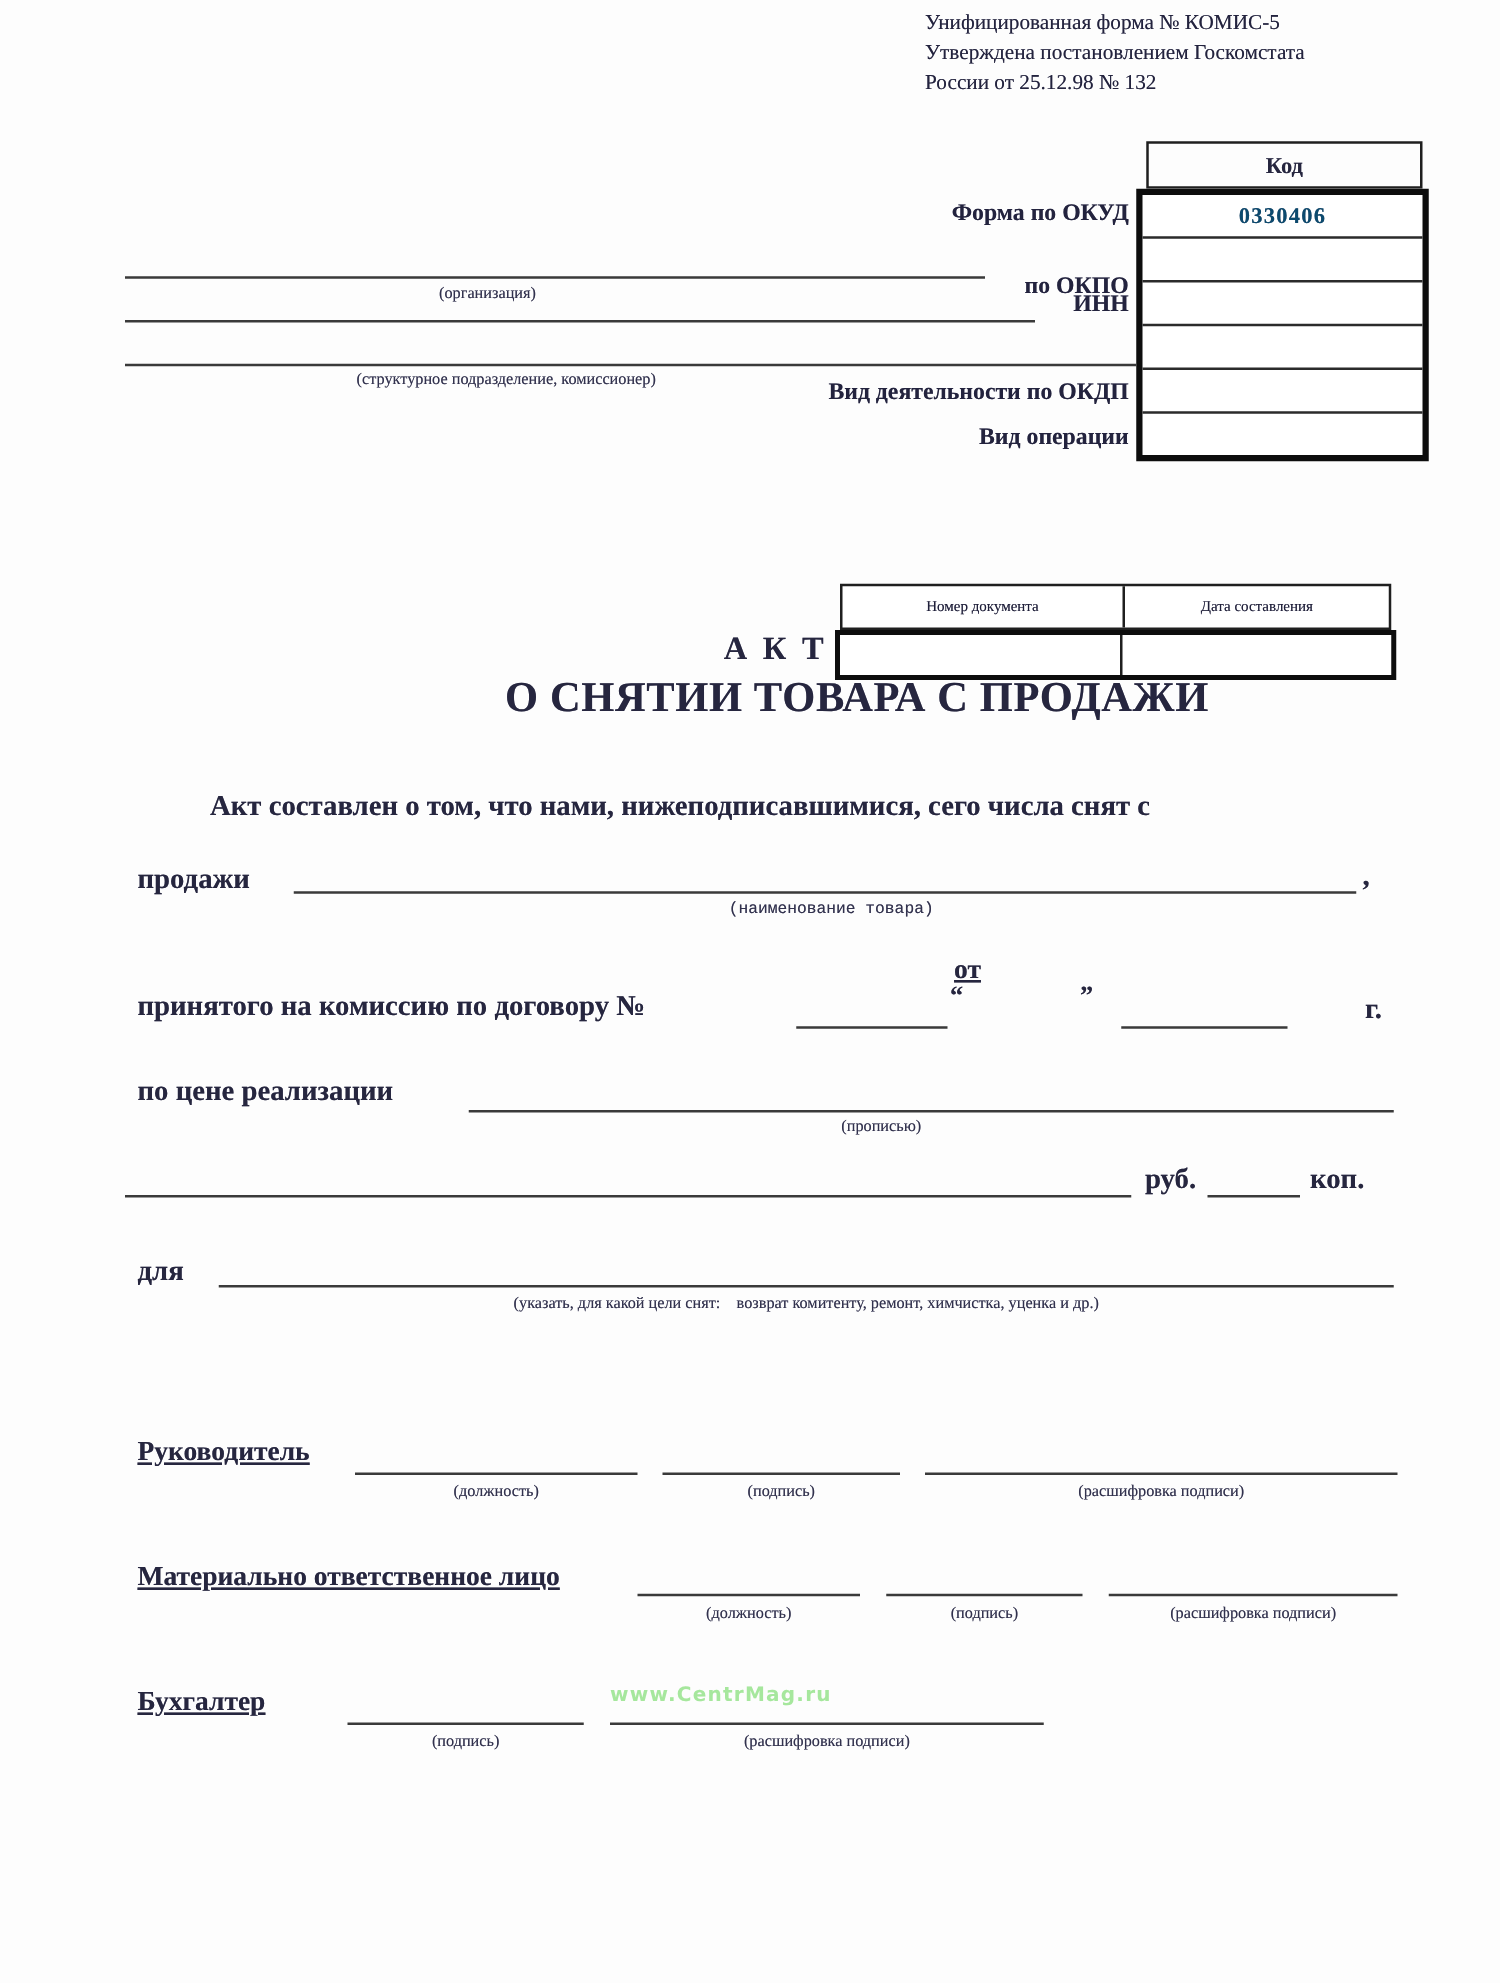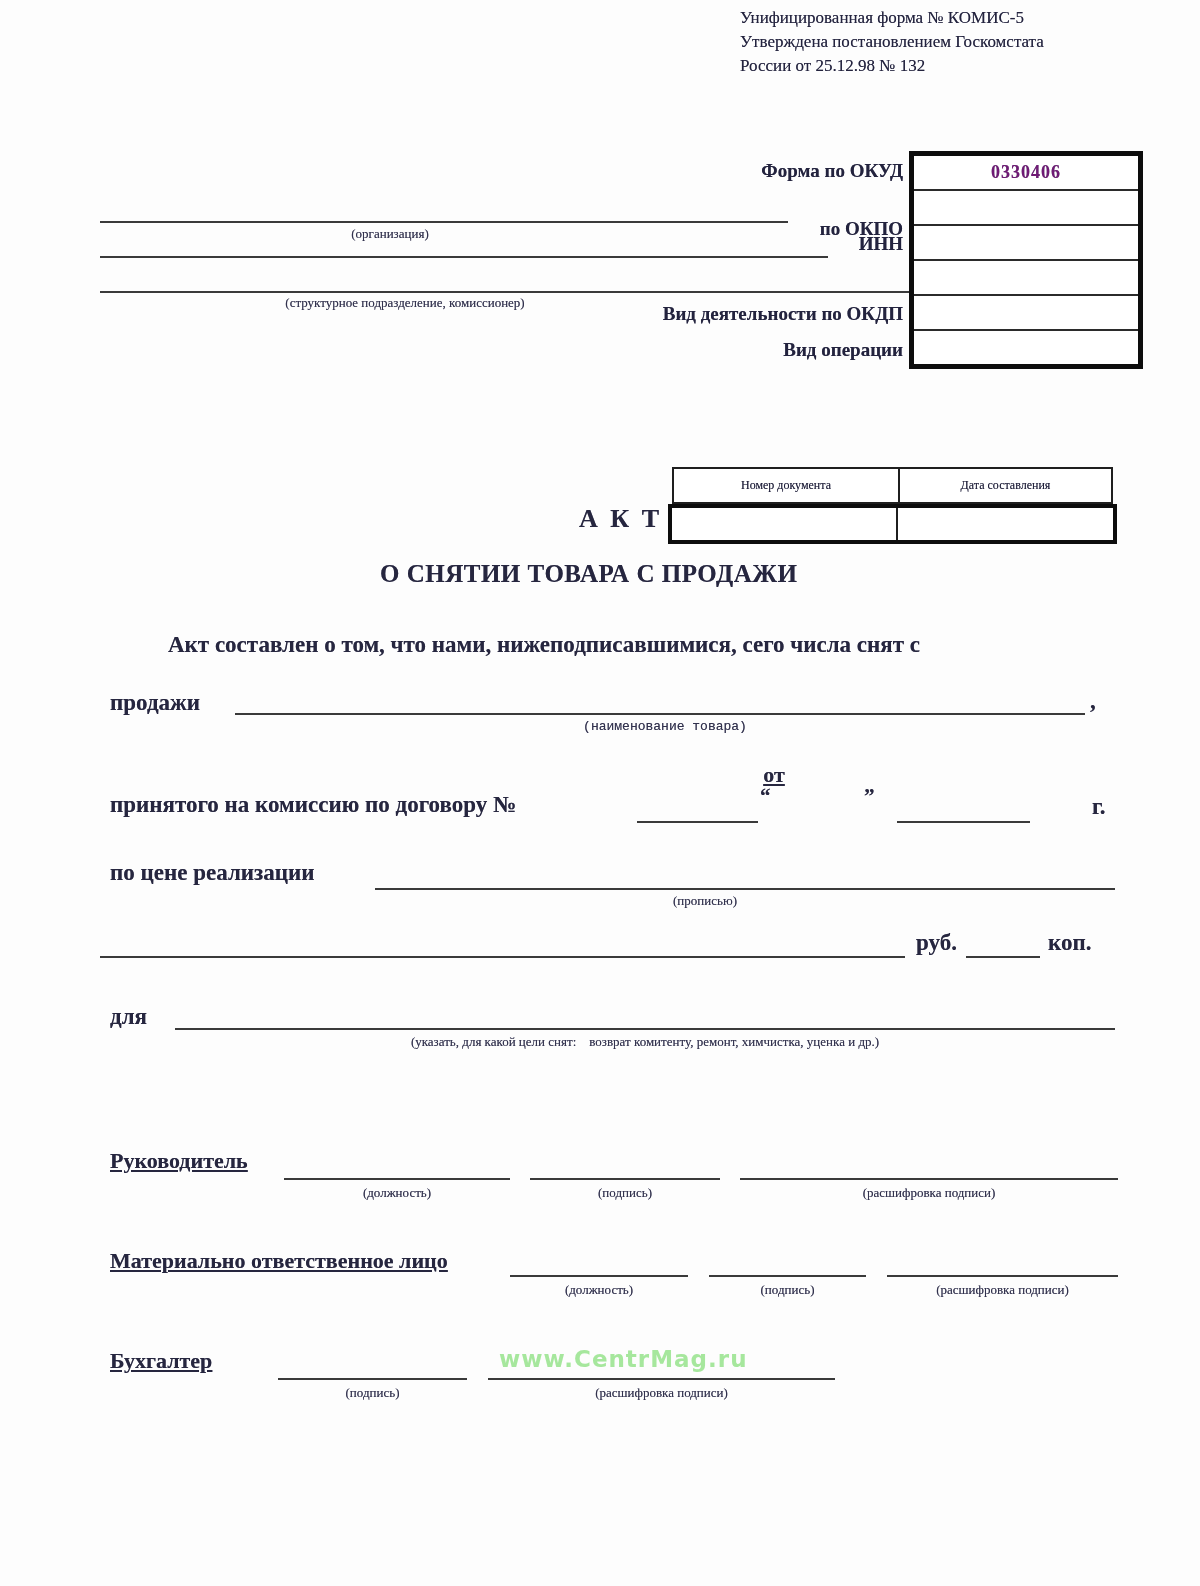--- a/index.html
+++ b/index.html
@@ -27,21 +27,21 @@
     border:2px solid #1f1f1f;box-sizing:border-box;
     text-align:center;font-size:18px;font-weight:bold;
     display:flex;align-items:center;justify-content:center;
   }
   #code-body{
     left:909px;top:151px;width:234px;height:218px;
     border:5px solid #0d0d0d;box-sizing:border-box;
     display:flex;flex-direction:column;background:#fff;
   }
   .code-row{flex:1;display:flex;align-items:center;justify-content:center;
-    font-size:18px;font-weight:bold;letter-spacing:1px;color:#701a75;}
+    font-size:18px;font-weight:bold;letter-spacing:1px;color:#0c4a6e;}
   .code-row + .code-row{border-top:2px solid #2b2b2b;}
   
   #doc-header{
     left:672px;top:467px;width:441px;height:37px;
     border:2px solid #1f1f1f;box-sizing:border-box;
     display:flex;background:#fff;
   }
   #doc-header .cell{display:flex;align-items:center;justify-content:center;}
   #doc-header .c1{width:226px;border-right:2px solid #1f1f1f;box-sizing:border-box;}
   #doc-header .c2{flex:1;}
@@ -51,35 +51,38 @@
     display:flex;background:#fff;
   }
   #doc-body .c1{width:226px;border-right:2px solid #1f1f1f;box-sizing:border-box;}
   #doc-body .c2{flex:1;}
   .field{position:absolute;}
   .field .line{width:100%;}
   .field .hint{margin-top:5px;}
   #for-hint{white-space:pre;}
   #watermark{
     font-family:"DejaVu Sans", sans-serif;
-    font-weight:bold;font-size:23px;letter-spacing:1px;
-    text-shadow:none;text-align:left;margin-left:11px;
+    font-weight:bold;font-size:16px;letter-spacing:1px;
+    text-shadow:none;text-align:left;
   }
 </style>
 </head>
 <body>
 
 <div id="page">
 
   <div class="abs note" style="left:740px;top:6px;">
     <div>Унифицированная форма № КОМИС-5</div>
     <div>Утверждена постановлением Госкомстата</div>
     <div>России от 25.12.98 № 132</div>
   </div>
 
+  <div class="abs" id="code-header">
+    <span>Код</span>
+  </div>
   <div class="abs" id="code-body">
     <div class="code-row">0330406</div>
     <div class="code-row"></div>
     <div class="code-row"></div>
     <div class="code-row"></div>
     <div class="code-row"></div>
     <div class="code-row"></div>
   </div>
 
   <div class="abs rlabel" style="right:297px;top:160px;">Форма по ОКУД</div>
@@ -97,21 +100,21 @@
   <div class="abs" id="doc-header">
     <div class="cell c1 thint">Номер документа</div>
     <div class="cell c2 thint">Дата составления</div>
   </div>
   <div class="abs" id="doc-body">
     <div class="c1"></div>
     <div class="c2"></div>
   </div>
 
   <div class="abs b" style="left:490px;top:504px;width:172px;text-align:right;font-size:26px;letter-spacing:3px;">А К Т</div>
-  <div class="abs b" style="left:380px;top:540px;font-size:25px;letter-spacing:0.5px;margin-top:20px;">О СНЯТИИ ТОВАРА С ПРОДАЖИ</div>
+  <div class="abs b" style="left:404px;top:540px;font-size:34px;letter-spacing:0.5px;">О СНЯТИИ ТОВАРА С ПРОДАЖИ</div>
 
   <div class="abs b t23" style="left:168px;top:632px;">Акт составлен о том, что нами, нижеподписавшимися, сего числа снят с</div>
 
   <div class="abs b t23" style="left:110px;top:690px;">продажи</div>
   <div class="abs line" style="left:235px;top:713px;width:850px;"></div>
   <div class="abs b t23" style="left:1090px;top:688px;">,</div>
   <div class="abs hint" style="left:510px;top:719px;width:310px;font-family:Liberation Mono, monospace;">(наименование товара)</div>
 
   <div class="abs b t22" style="left:752px;top:762px;width:44px;text-align:center;">от</div>
   <div class="abs b t23" style="left:110px;top:792px;">принятого на комиссию по договору №</div>

